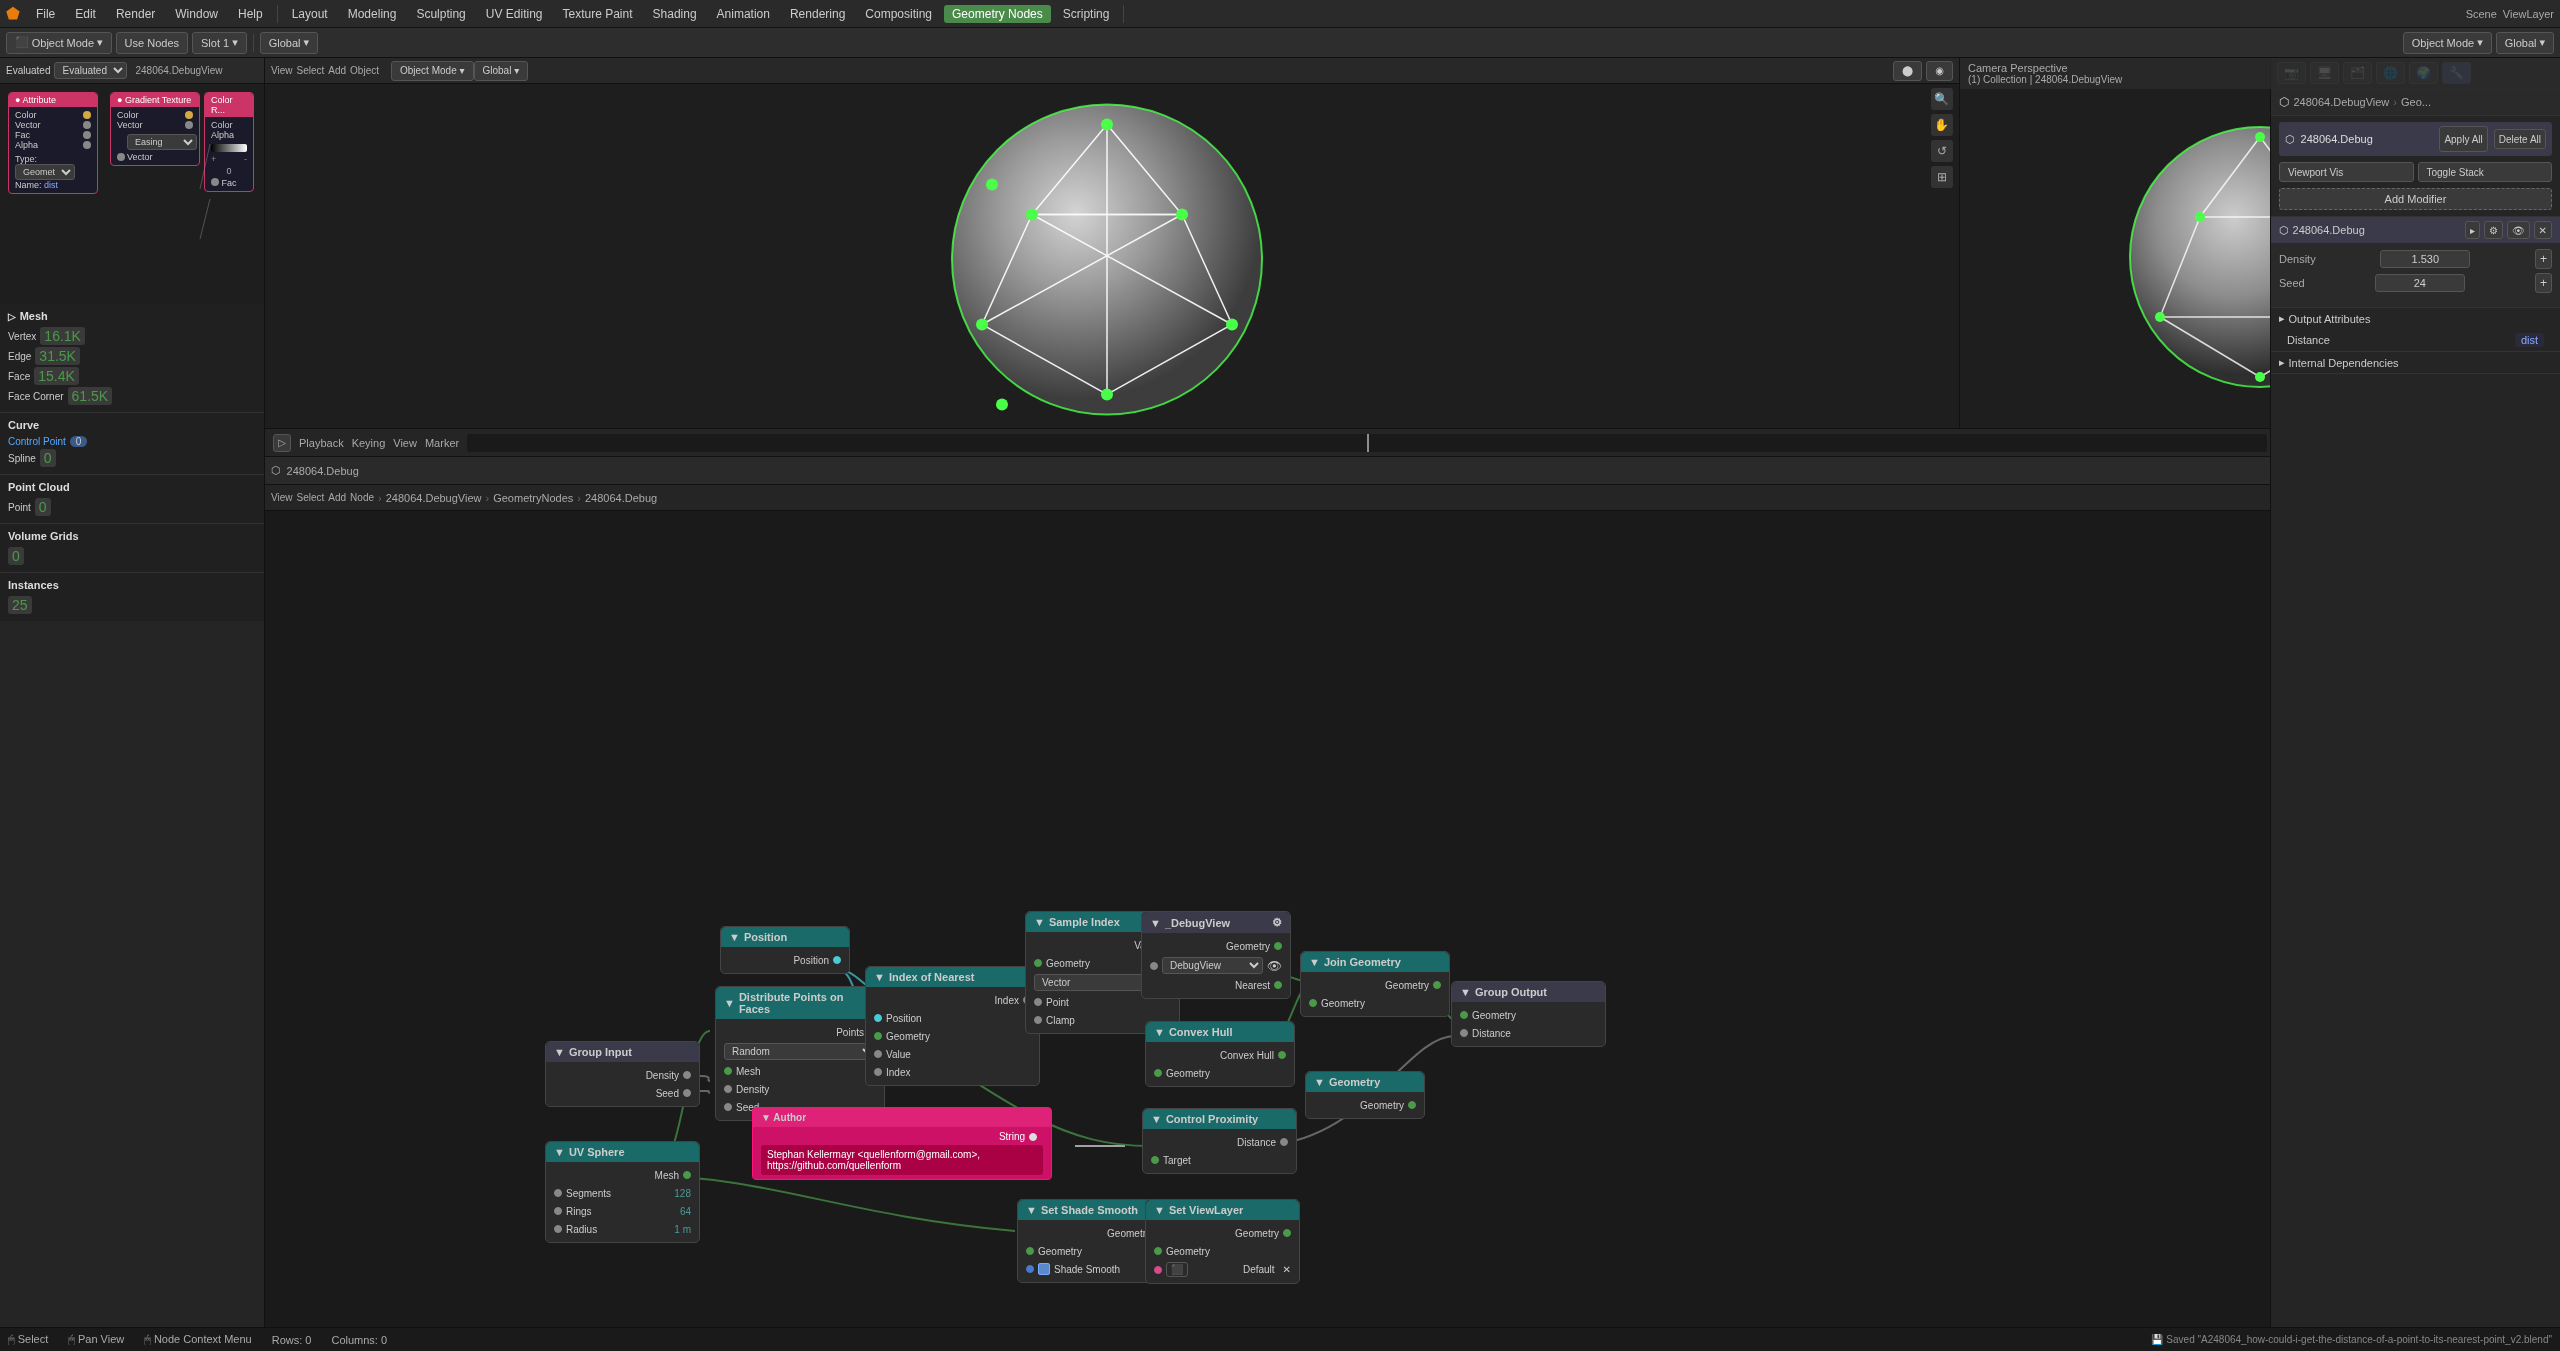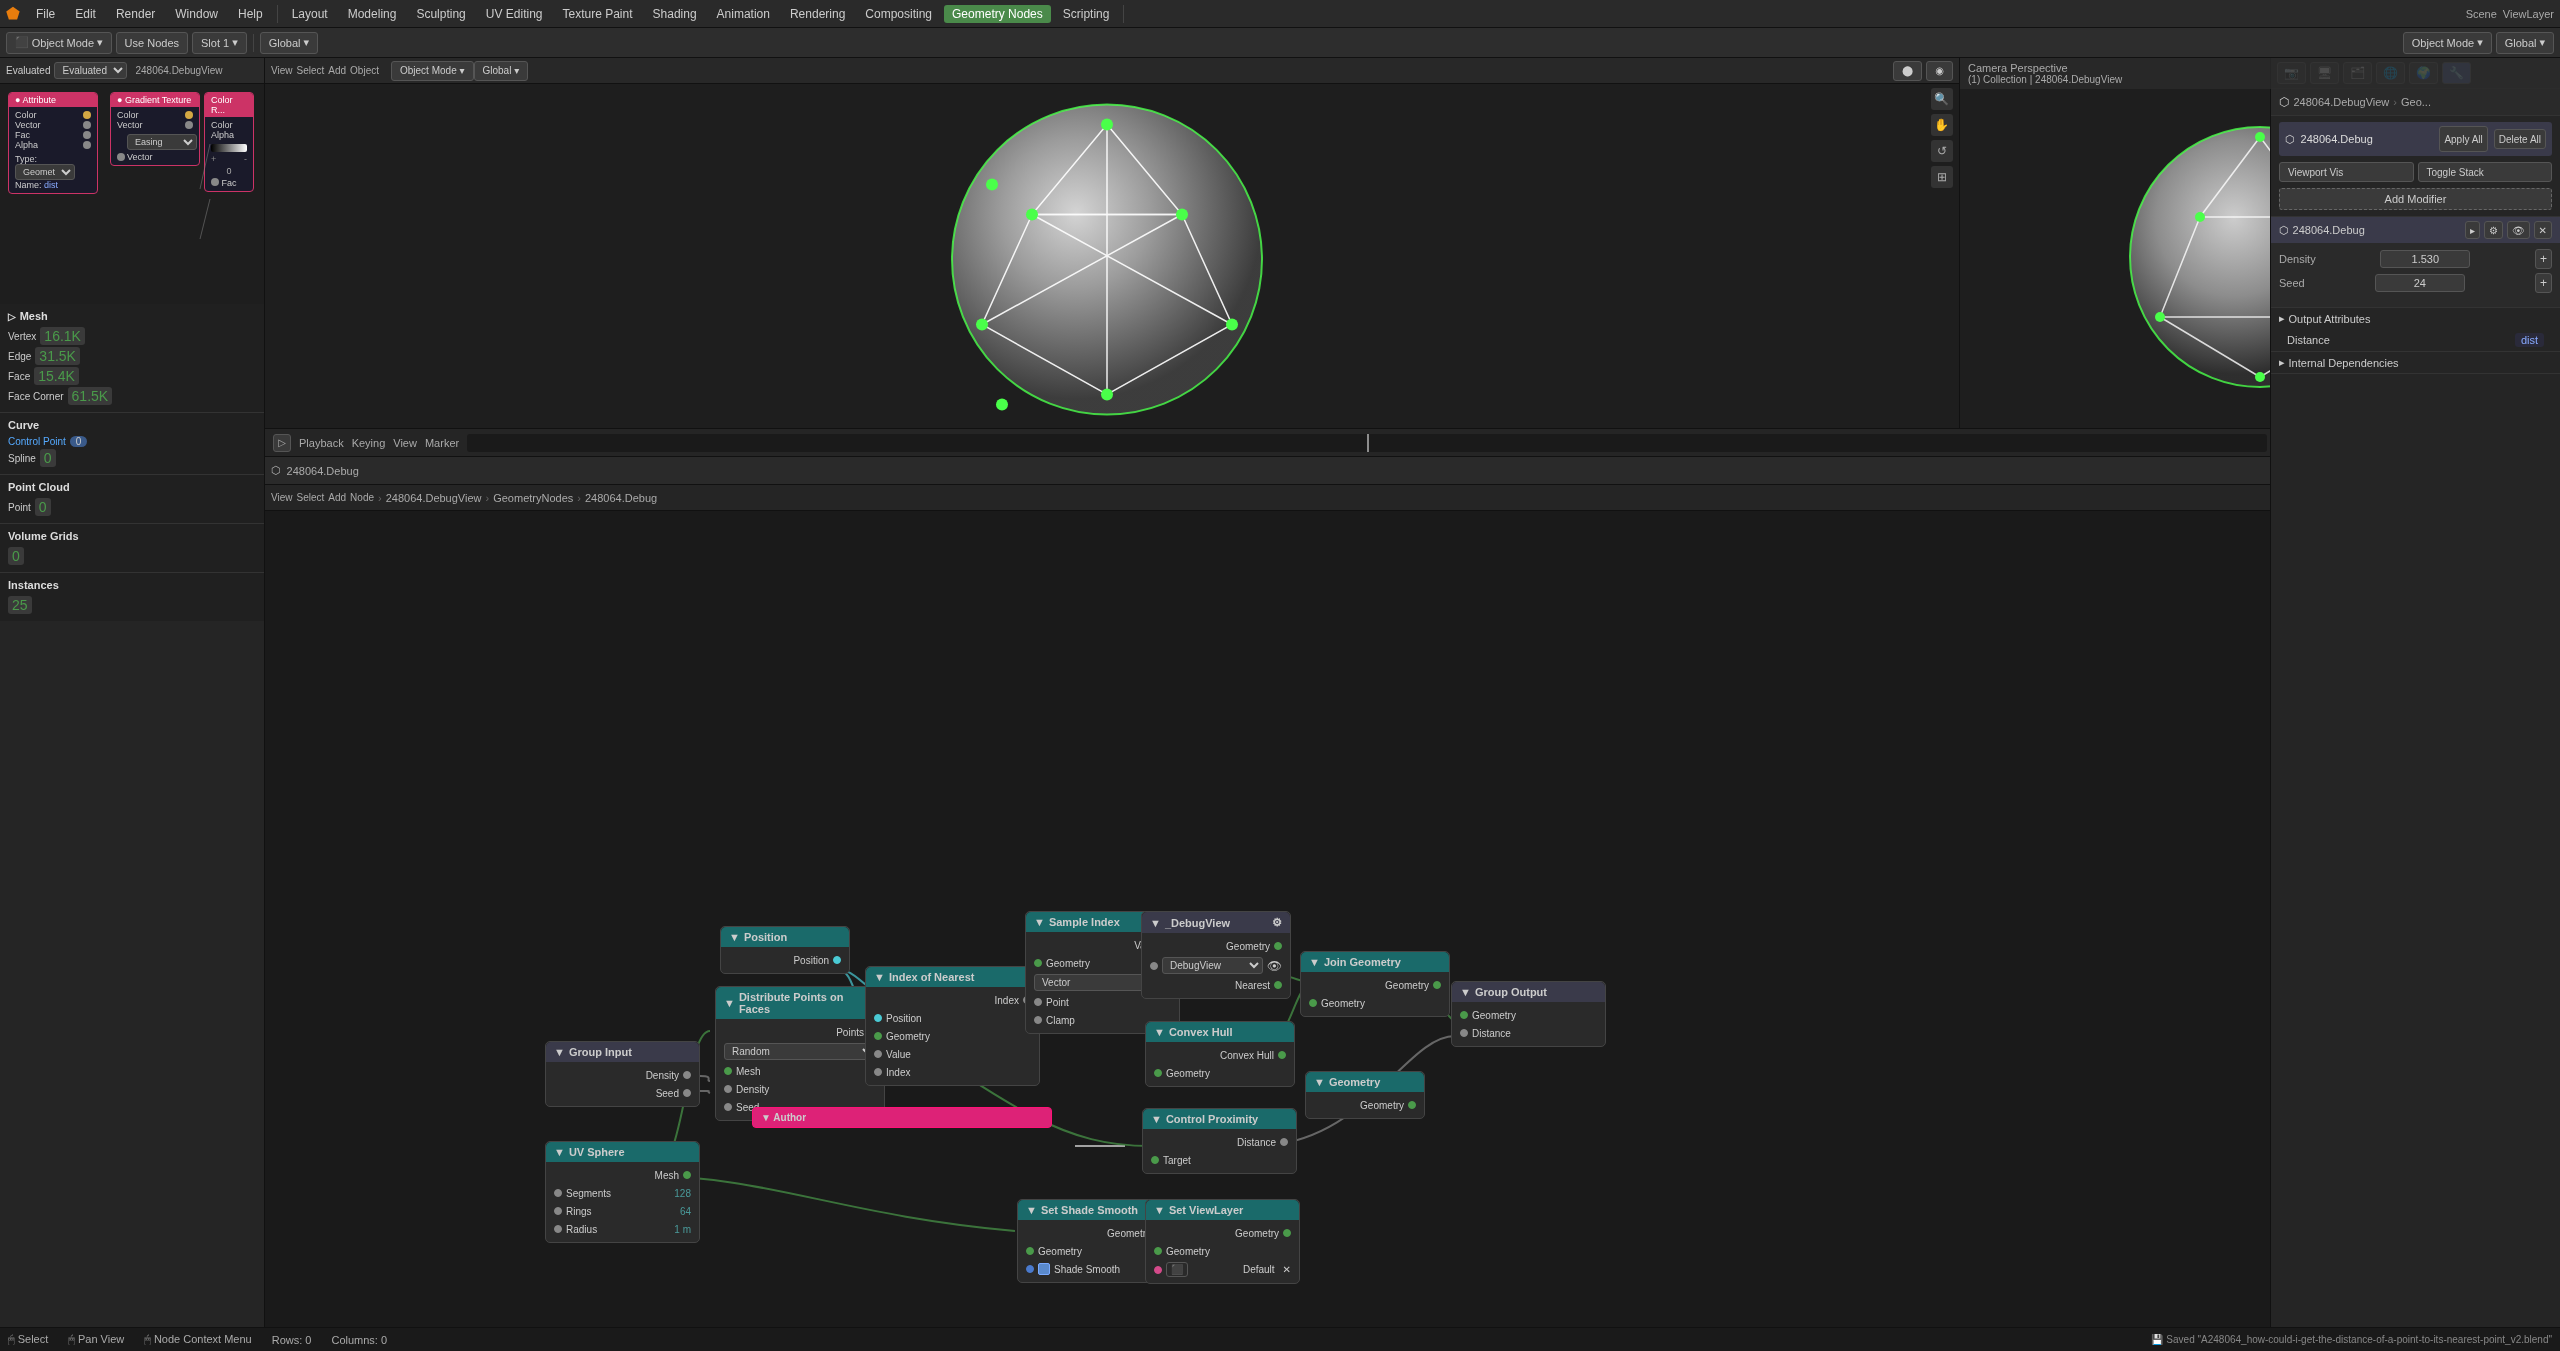--- a/index.html
+++ b/index.html
@@ -795,20 +795,29 @@
               <span>Target</span>
             </div>
           </div>
         </div>
 
         <div class="author-node" style="left:487px; top:596px; width:300px;">
           <div class="author-header">
             <span>▼</span>
             <span>Author</span>
           </div>
+          <div class="author-body">
+            <div style="display:flex; align-items:center; justify-content:flex-end; padding-right:6px; margin-bottom:3px;">
+              <span style="font-size:10px; color:#fff; margin-right:4px;">String</span>
+              <span class="socket white"></span>
+            </div>
+            <div style="background:#aa0044; border-radius:3px; padding:4px 6px; font-size:10px; color:#fff;">
+              <span>Stephan Kellermayr &lt;quellenform@gmail.com&gt;, https://github.com/quellenform</span>
+            </div>
+          </div>
         </div>
 
         <div class="node" style="left:1040px; top:560px; width:120px;">
           <div class="node-header hdr-teal">
             <span>▼</span>
             <span>Geometry</span>
           </div>
           <div class="node-body">
             <div class="node-row output">
               <span>Geometry</span>

